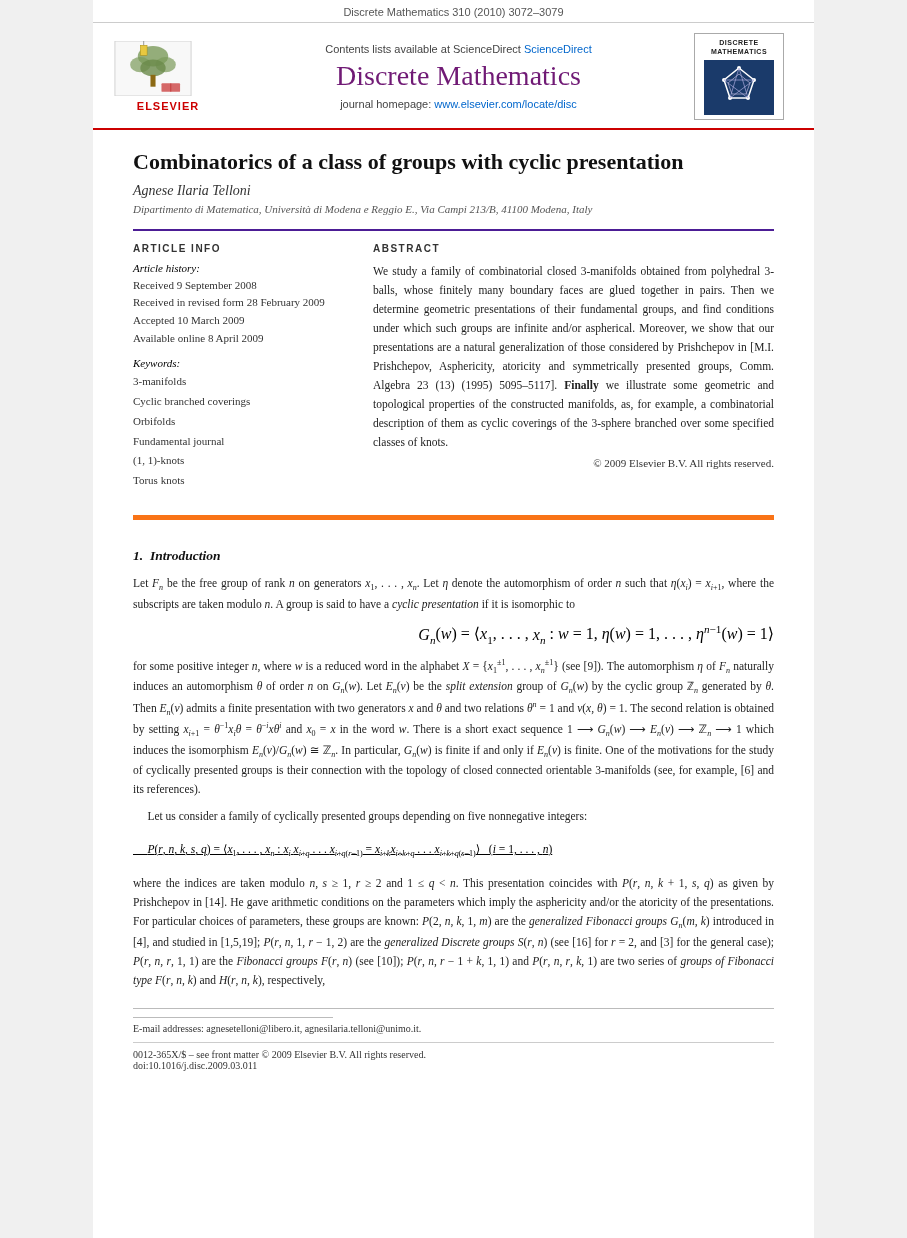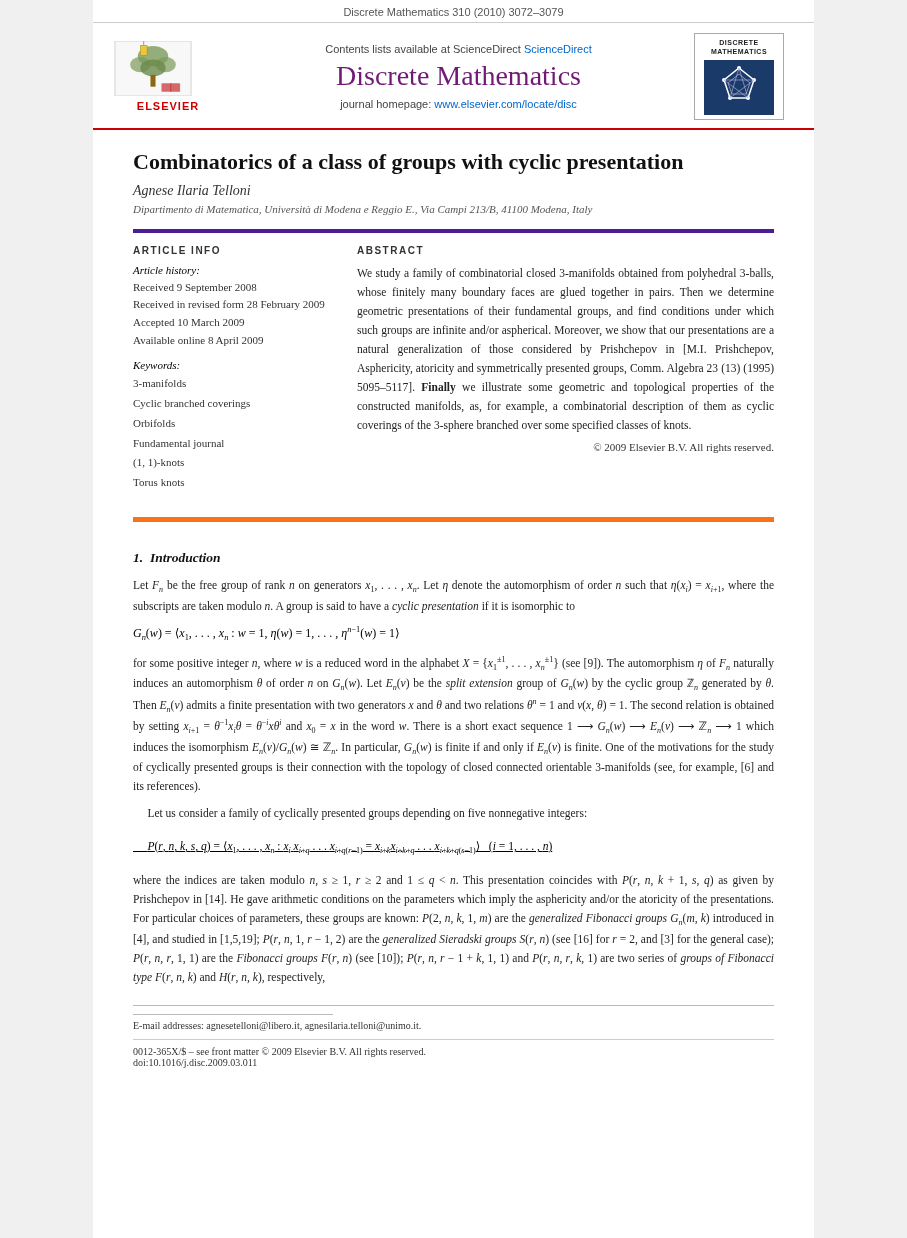--- a/index.html
+++ b/index.html
@@ -123,22 +123,22 @@
     }
     .article-affiliation {
       font-size: 11px;
       color: #555;
       font-style: italic;
       margin-bottom: 14px;
     }
     
     .two-col {
       display: flex;
-      gap: 24px;
-      border-top: 4px solid #4c1d95;
+      gap: 40px;
+      border-top: 2px solid #4c1d95;
       padding-top: 12px;
       margin-bottom: 14px;
     }
     .col-left {
       width: 200px;
       flex-shrink: 0;
       font-size: 11.5px;
     }
     .col-right {
       flex: 1;
@@ -197,22 +197,22 @@
       color: #111;
     }
     .body-text {
       font-size: 11.5px;
       color: #222;
       line-height: 1.65;
       text-align: justify;
       margin-bottom: 8px;
     }
     .math-display {
-      text-align: left;
-      font-size: 12px;
+      text-align: right;
+      font-size: 16px;
       margin: 10px 0;
       font-family: 'Times New Roman', Times, serif;
     }
     
     .page-footer {
       border-top: 1px solid #bbb;
       margin-top: 18px;
       padding-top: 8px;
     }
     .footer-note {
@@ -378,21 +378,21 @@
       </div>
 
       <div class="math-display" style="font-size:11.5px; text-align:justify; padding: 6px 0; text-decoration: underline;">
         &nbsp;&nbsp;&nbsp;&nbsp;&nbsp;<em>P</em>(<em>r</em>, <em>n</em>, <em>k</em>, <em>s</em>, <em>q</em>) = ⟨<em>x</em><sub>1</sub>, . . . , <em>x<sub>n</sub></em> : <em>x<sub>i</sub></em> <em>x</em><sub><em>i</em>+<em>q</em></sub> . . . <em>x</em><sub><em>i</em>+<em>q</em>(<em>r</em>−1)</sub> = <em>x</em><sub><em>i</em>+<em>k</em></sub><em>x</em><sub><em>i</em>+<em>k</em>+<em>q</em></sub> . . . <em>x</em><sub><em>i</em>+<em>k</em>+<em>q</em>(<em>s</em>−1)</sub>⟩&nbsp;&nbsp;&nbsp;(<em>i</em> = 1, . . . , <em>n</em>)
       </div>
 
       <div class="body-text">
         where the indices are taken modulo <em>n</em>, <em>s</em> ≥ 1, <em>r</em> ≥ 2 and 1 ≤ <em>q</em> &lt; <em>n</em>. This presentation coincides with <em>P</em>(<em>r</em>, <em>n</em>, <em>k</em> + 1, <em>s</em>, <em>q</em>)
         as given by Prishchepov in [14]. He gave arithmetic conditions on the parameters which imply the asphericity and/or
         the atoricity of the presentations. For particular choices of parameters, these groups are known: <em>P</em>(2, <em>n</em>, <em>k</em>, 1, <em>m</em>) are the
-        <em>generalized Fibonacci groups</em> <em>G<sub>n</sub></em>(<em>m</em>, <em>k</em>) introduced in [4], and studied in [1,5,19]; <em>P</em>(<em>r</em>, <em>n</em>, 1, <em>r</em> − 1, 2) are the <em>generalized Sieradski
+        <em>generalized Fibonacci groups</em> <em>G<sub>n</sub></em>(<em>m</em>, <em>k</em>) introduced in [4], and studied in [1,5,19]; <em>P</em>(<em>r</em>, <em>n</em>, 1, <em>r</em> − 1, 2) are the <em>generalized Discrete
         groups</em> <em>S</em>(<em>r</em>, <em>n</em>) (see [16] for <em>r</em> = 2, and [3] for the general case); <em>P</em>(<em>r</em>, <em>n</em>, <em>r</em>, 1, 1) are the <em>Fibonacci groups</em> <em>F</em>(<em>r</em>, <em>n</em>) (see [10]);
         <em>P</em>(<em>r</em>, <em>n</em>, <em>r</em> − 1 + <em>k</em>, 1, 1) and <em>P</em>(<em>r</em>, <em>n</em>, <em>r</em>, <em>k</em>, 1) are two series of <em>groups of Fibonacci type</em> <em>F</em>(<em>r</em>, <em>n</em>, <em>k</em>) and <em>H</em>(<em>r</em>, <em>n</em>, <em>k</em>), respectively,
       </div>
     </div>
 
     <div class="page-footer">
       <div class="footer-note" style="border-bottom:1px solid #bbb; width:200px; margin-bottom:5px;"></div>
       <div class="footer-email">E-mail addresses: agnesetelloni@libero.it, agnesilaria.telloni@unimo.it.</div>
       <div class="footer-issn">
         <span>0012-365X/$ – see front matter © 2009 Elsevier B.V. All rights reserved.</span><br>

